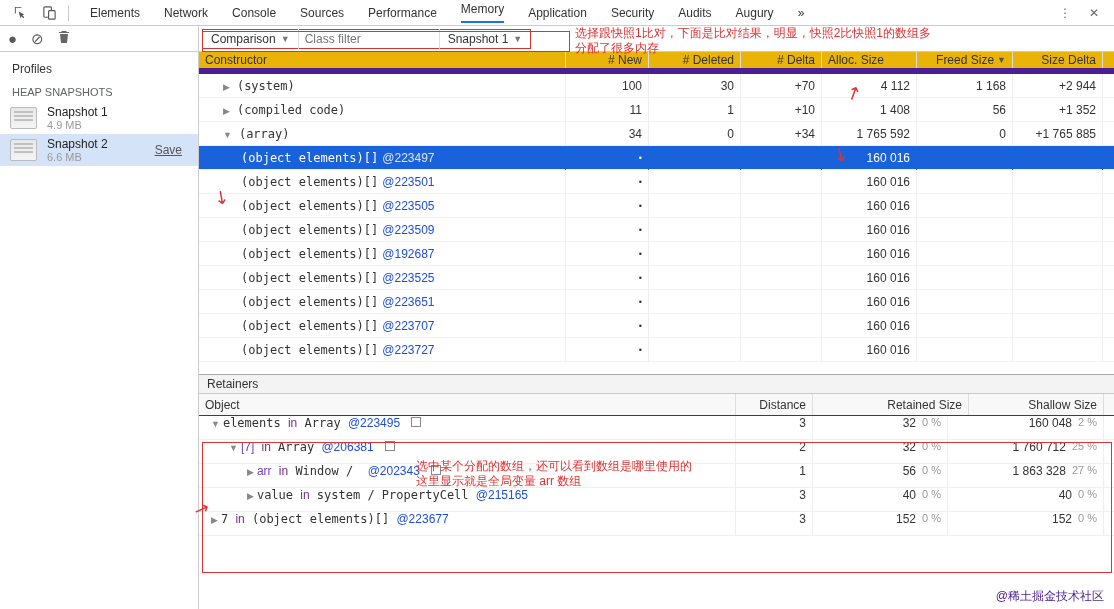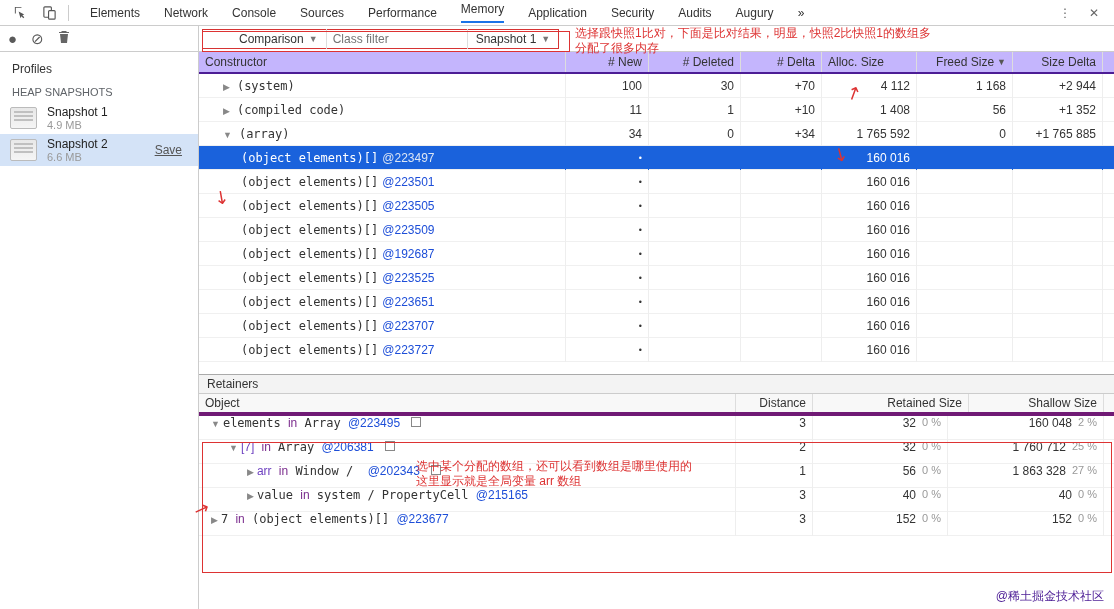--- a/index.html
+++ b/index.html
@@ -19,26 +19,26 @@
 .snapshot { display: flex; align-items: center; gap: 10px; padding: 3px 10px; cursor: pointer; }
 .snapshot.selected { background: #d4e3f7; }
 .snap-icon { width: 27px; height: 22px; background: linear-gradient(#e8e8e8,#f5f5f5); border:1px solid #bbb; border-radius:2px; position:relative; }
 .snap-icon::before{content:"";position:absolute;left:3px;right:3px;top:3px;height:2px;background:#c0c0c0;box-shadow:0 4px 0 #c0c0c0,0 8px 0 #c0c0c0;}
 .snap-txt { display: flex; flex-direction: column; flex: 1; }
 .snap-name { color: #222; }
 .snap-size { color: #999; font-size: 11px; }
 .save-link { color: #555; text-decoration: underline; margin-right: 6px; }
 .content { flex: 1; display: flex; flex-direction: column; overflow: hidden; }
 .filterbar { height: 26px; border-bottom: 1px solid #ccc; display: flex; align-items: center; position: relative; }
-.filterbox { border: 1px solid #d63333; height: 20px; margin: 0 2px 0 3px; display: flex; align-items: center; padding-left: 28px; }
+.filterbox { border: 1px solid #d63333; height: 20px; margin: 0 2px 0 3px; display: flex; align-items: center; }
 .sel { padding: 0 8px; height: 20px; display: flex; align-items: center; border-right: 1px solid #ddd; gap: 5px; white-space: nowrap; }
 .sel .tri { font-size: 9px; color: #777; }
 .cf-input { border: none; outline: none; padding: 0 6px; width: 140px; height: 18px; font-size: 12px; color: #888; }
 .annotation { position: absolute; color: #d33; font-size: 12px; line-height: 15px; pointer-events: none; }
-.grid-head { display: flex; height: 22px; border-bottom: 2px solid #4c1d95; background: #c4b5fd; }
+.grid-head { display: flex; height: 22px; border-bottom: 6px solid #4c1d95; background: #eab308; }
 .gh { border-right: 1px solid #ddd; padding: 3px 6px; display: flex; align-items: center; color: #333; }
 .w-con { width: 367px; }
 .w-new { width: 83px; justify-content: flex-end; }
 .w-del { width: 92px; justify-content: flex-end; }
 .w-dlt { width: 81px; justify-content: flex-end; }
 .w-alc { width: 95px; gap: 3px; }
 .w-frs { width: 96px; justify-content: flex-end; gap: 3px; }
 .w-sdl { width: 90px; justify-content: flex-end; }
 .grid-body { flex: none; height: 300px; overflow: hidden; position: relative; }
 .row { display: flex; height: 24px; align-items: center; border-bottom: 1px solid #f0f0f0; }
@@ -48,21 +48,21 @@
 .c-r { justify-content: flex-end; font-variant-numeric: tabular-nums; }
 .cname { font-family: Menlo, Consolas, monospace; }
 .indent1 { padding-left: 18px; display: flex; align-items: center; gap: 4px; }
 .indent2 { padding-left: 36px; display: flex; align-items: center; gap: 4px; }
 .tri-r::before { content: "▶"; font-size: 9px; color: #888; margin-right: 3px; }
 .tri-d::before { content: "▼"; font-size: 9px; color: #888; margin-right: 3px; }
 .obj-id { color: #1d4ed8; }
 .row.selected .obj-id { color: #dce6f5; }
 .obj-dark { color: #6f42c1; }
 .retainers-hdr { height: 20px; border-top: 1px solid #aaa; border-bottom: 1px solid #ccc; padding: 2px 8px; background: #f3f3f3; }
-.ret-head { display: flex; height: 22px; border-bottom: 4px solid #701a75; background: #f8f8f8; }
+.ret-head { display: flex; height: 22px; border-bottom: 1px solid #701a75; background: #f8f8f8; }
 .rh { border-right: 1px solid #ddd; padding: 3px 6px; display: flex; align-items: center; }
 .w-obj { width: 537px; }
 .w-dist { width: 77px; justify-content: flex-end; }
 .w-shal { width: 135px; justify-content: flex-end; }
 .w-ret { width: 156px; justify-content: flex-end; }
 .ret-body { height: 130px; position: relative; }
 .rrow { display: flex; height: 24px; align-items: center; border-bottom: 1px solid #f0f0f0; }
 .rcell { padding: 0 6px; border-right: 1px solid #eee; height: 24px; display: flex; }
 .pct { color: #999; margin-left: 6px; font-size: 11px; }
 .redbox { position: absolute; border: 1px solid #d33; }

